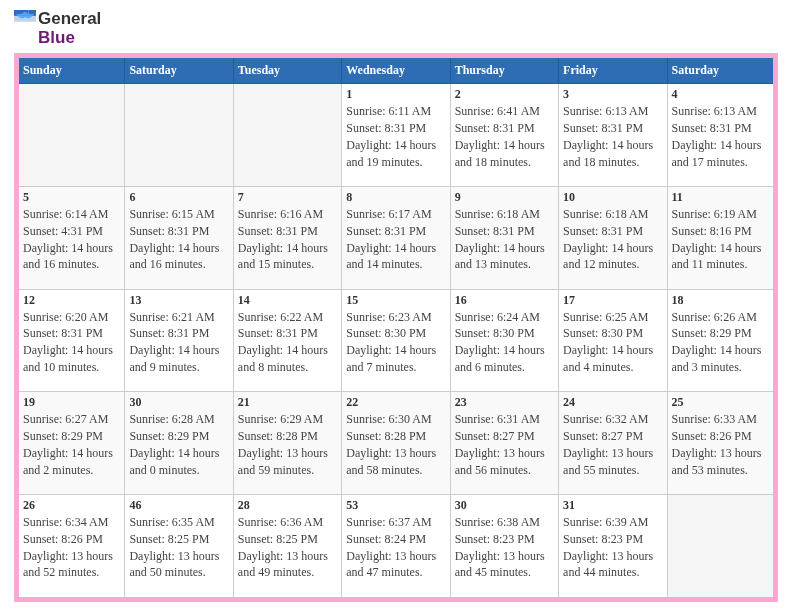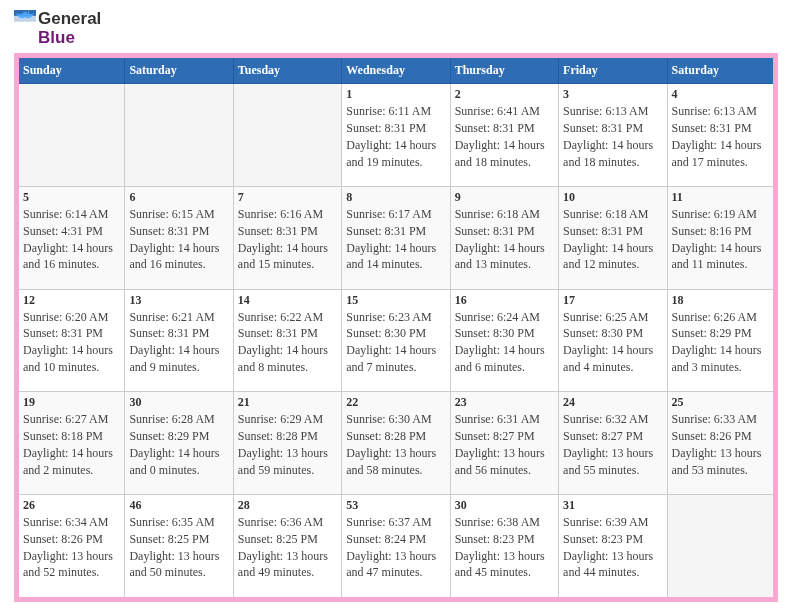--- a/index.html
+++ b/index.html
@@ -270,21 +270,21 @@
             <div class="day-info">Sunrise: 6:26 AM
 Sunset: 8:29 PM
 Daylight: 14 hours
 and 3 minutes.</div>
           </td>
         </tr>
         <tr>
           <td>
             <span class="day-num">19</span>
             <div class="day-info">Sunrise: 6:27 AM
-Sunset: 8:18 PM
+Sunset: 8:29 PM
 Daylight: 14 hours
 and 2 minutes.</div>
           </td>
           <td>
             <span class="day-num">30</span>
             <div class="day-info">Sunrise: 6:28 AM
 Sunset: 8:29 PM
 Daylight: 14 hours
 and 0 minutes.</div>
           </td>

